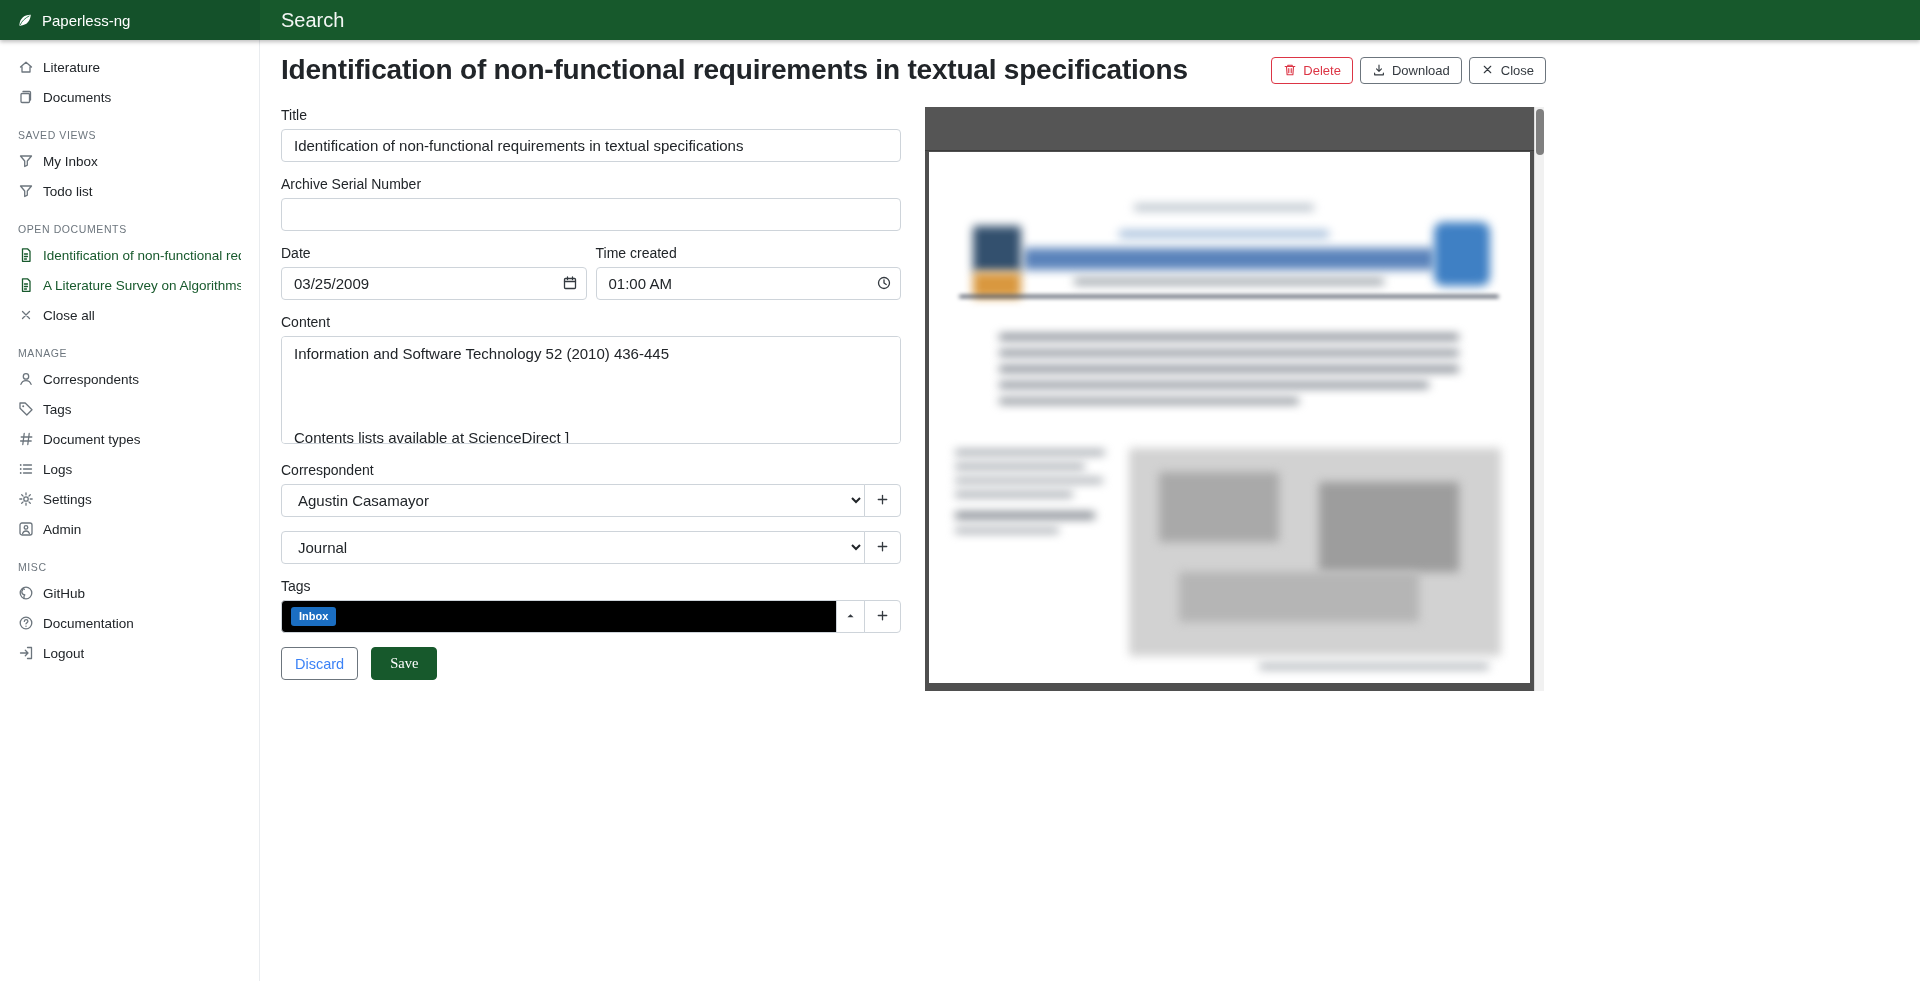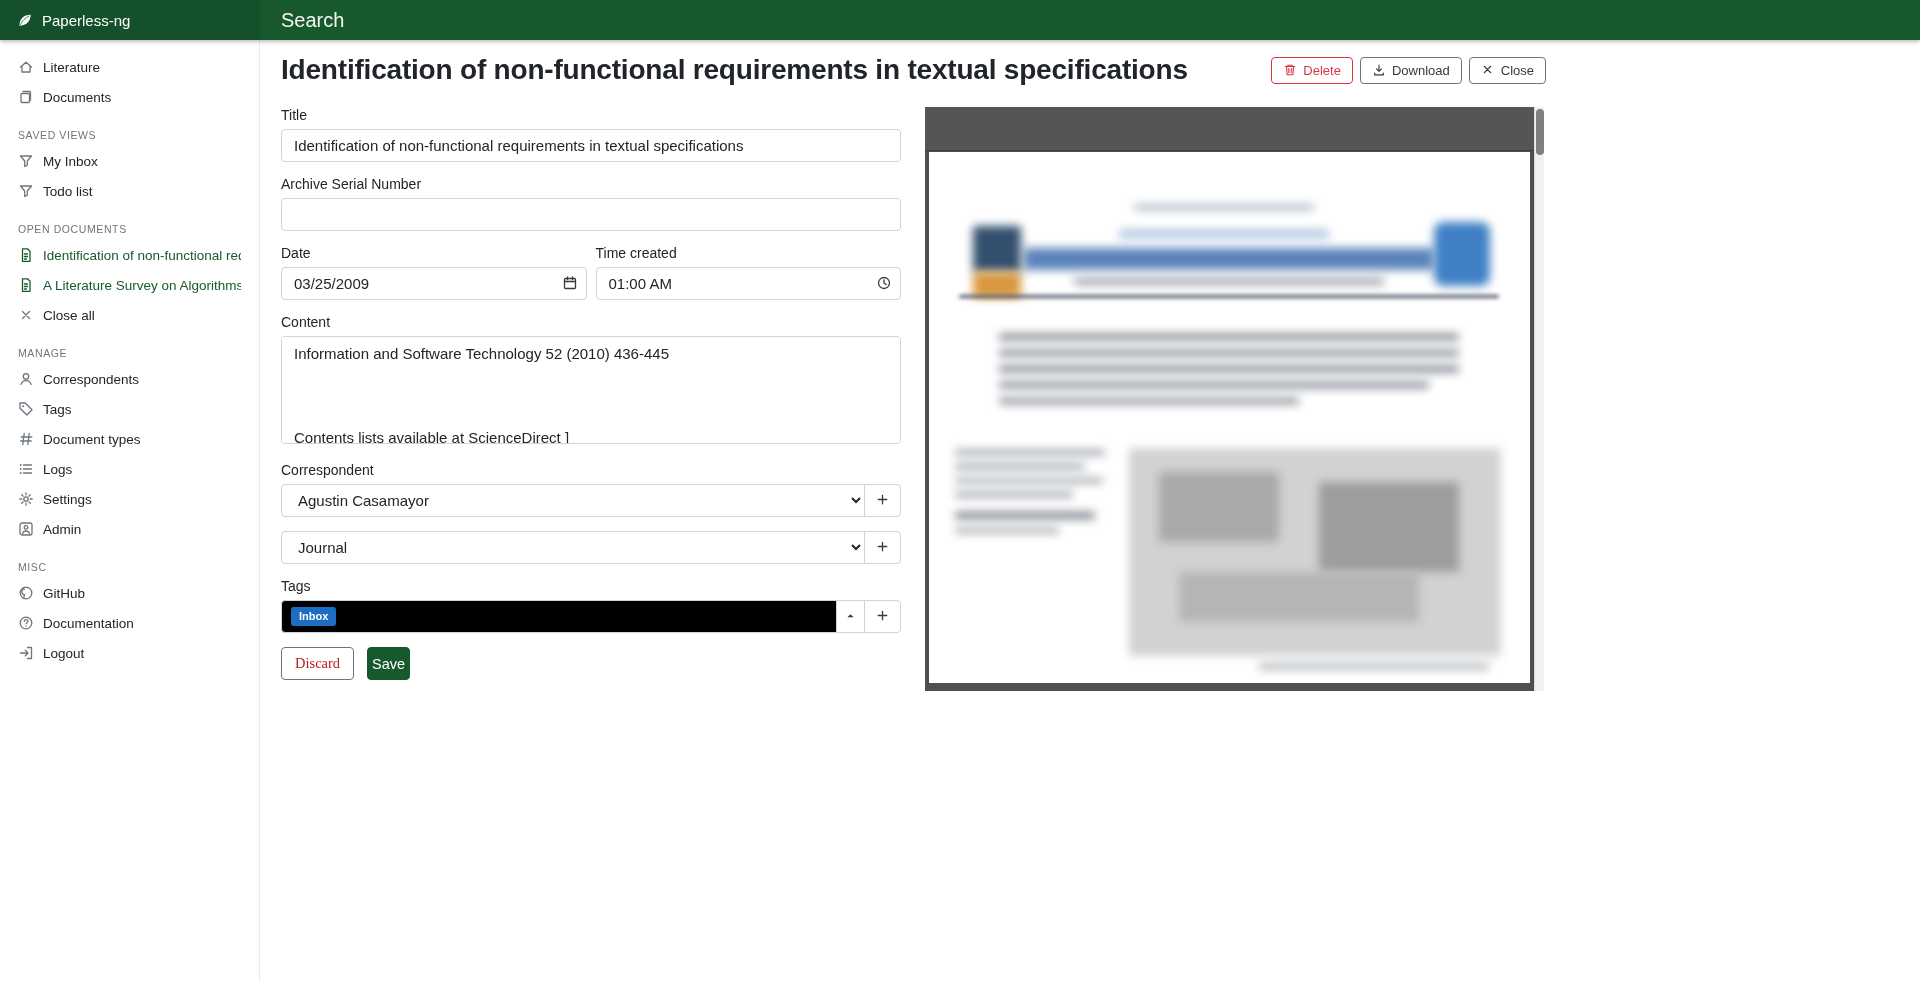--- a/index.html
+++ b/index.html
@@ -47,22 +47,22 @@
   textarea::-webkit-scrollbar{width:13px}
   textarea::-webkit-scrollbar-track{background:#f5f5f5;border-left:1px solid #e3e3e3}
   textarea::-webkit-scrollbar-thumb{background:#c4c4c4;border:3px solid #f5f5f5;border-radius:7px}
   .igroup{display:flex}
   select.tinput{flex:1;border-radius:4px 0 0 4px;appearance:auto}
   .btn-plus{width:37px;height:33px;margin-left:-1px;border:1px solid #ced4da;background:#fff;border-radius:0 4px 4px 0;display:flex;align-items:center;justify-content:center;color:#343a40;cursor:pointer}
   .btn-caret{width:29px;height:33px;margin-left:-1px;border:1px solid #ced4da;background:#fff;border-radius:0;display:flex;align-items:center;justify-content:center;color:#343a40;cursor:pointer}
   .tag-box{flex:1;height:33px;border:1px solid #ced4da;border-radius:4px 0 0 4px;display:flex;align-items:center;padding:0 9px;background:#000000}
   .badge{font-size:11px;font-weight:bold;color:#fff;padding:3px 8px;border-radius:3px;line-height:1.2}
   .btn-row{display:flex;gap:13px;margin-top:12px}
-  .btn-discard{padding:6px 13px;font-size:14.5px;border:1px solid #6c757d;border-radius:4px;background:#fff;color:#b91c1c;cursor:pointer;font-family:Liberation Serif, serif;height:33px}
-  .btn-save{padding:6px 4px;font-size:14.5px;border:1px solid #17592c;border-radius:4px;background:#17592c;color:#fff;cursor:pointer;font-family:Liberation Sans, sans-serif;height:33px}
+  .btn-discard{padding:6px 13px;font-size:14.5px;border:1px solid #6c757d;border-radius:4px;background:#fff;color:#3b82f6;cursor:pointer;font-family:Liberation Sans, sans-serif;height:33px}
+  .btn-save{padding:6px 18px;font-size:14.5px;border:1px solid #17592c;border-radius:4px;background:#17592c;color:#fff;cursor:pointer;font-family:Liberation Serif, serif;height:33px}
 
   
   .preview-col{width:619px;display:flex;flex-shrink:0}
   .viewer{width:609px;height:584px;background:#4f4f4f;display:flex;flex-direction:column}
   .pdf-toolbar{height:44px;background:#555555;border-bottom:1px solid #3c3c3c;flex-shrink:0}
   .page-wrap{flex:1;padding:1px 4px 8px 4px;overflow:hidden}
   .pdf-page{position:relative;width:100%;height:100%;background:#fff;overflow:hidden}
   .pv-scroll{width:10px;height:584px;background:#f1f1f1;position:relative;border-left:1px solid #dcdcdc}
   .pv-thumb{position:absolute;top:2px;left:1px;width:8px;height:46px;background:#7f7f7f;border-radius:4px}
 

